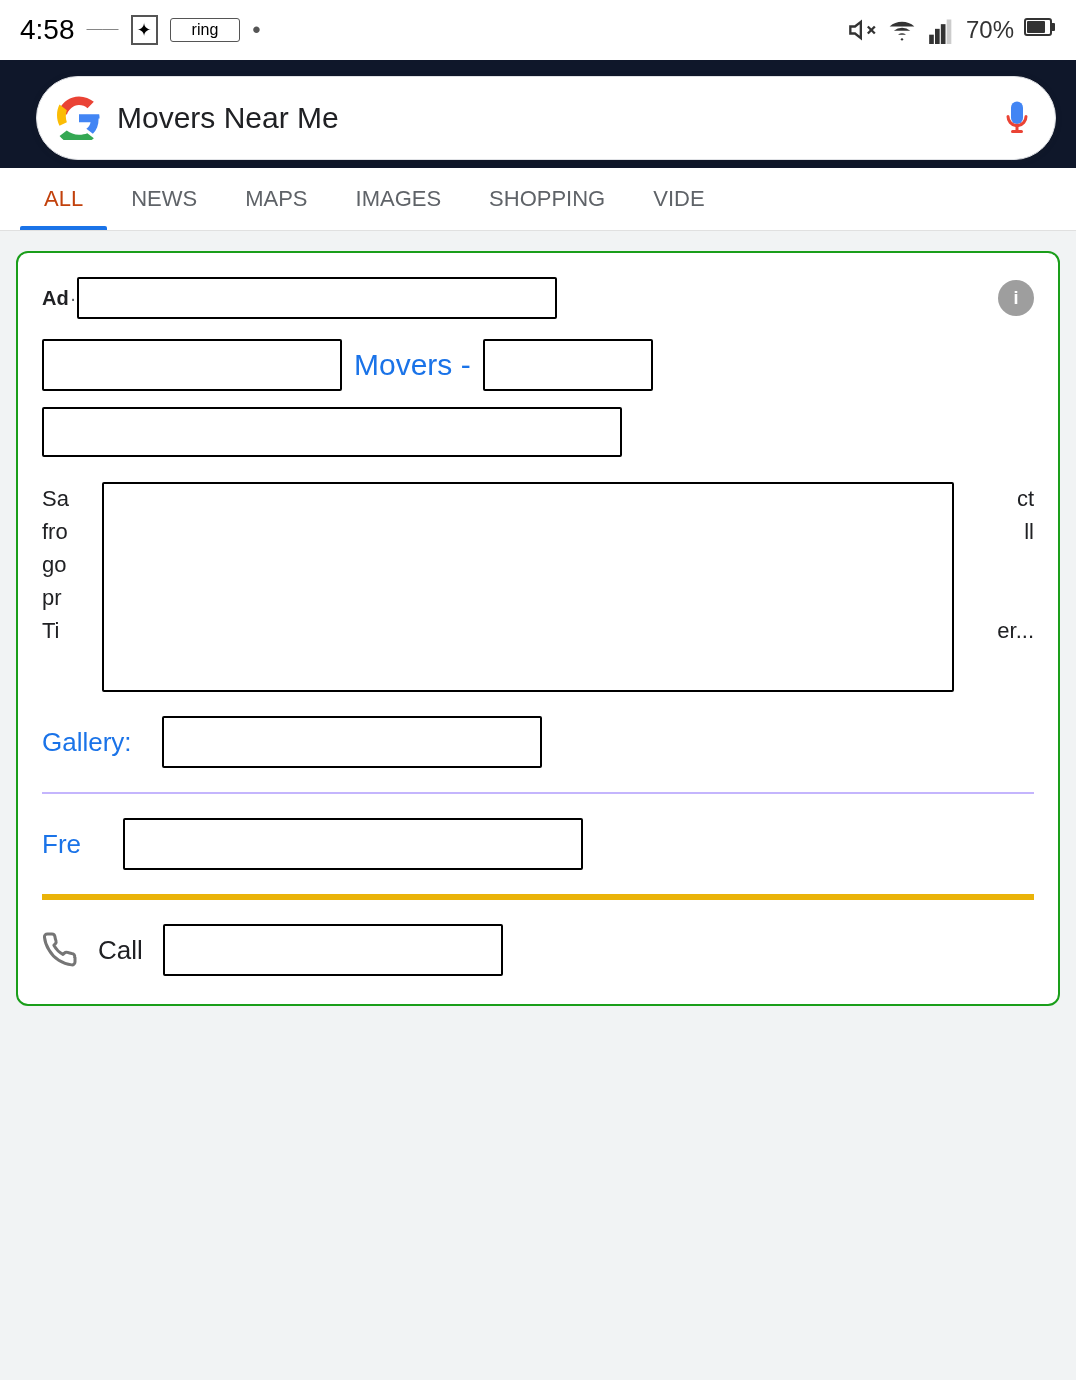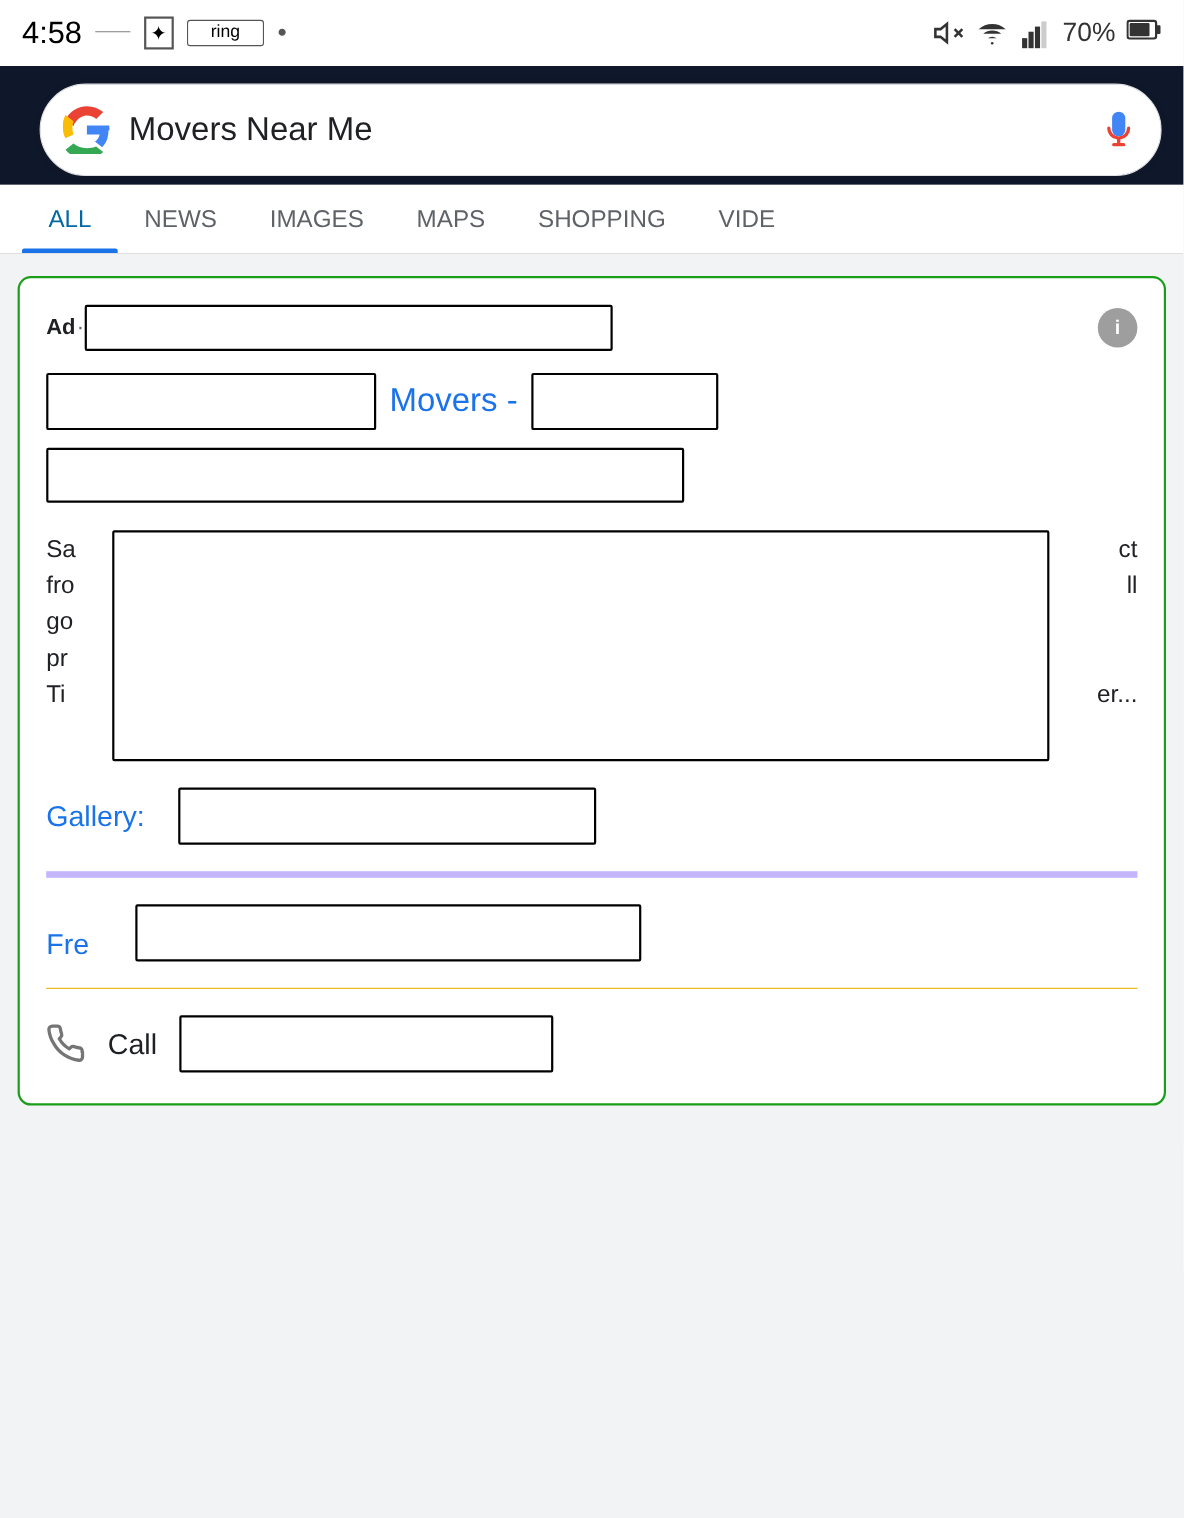--- a/index.html
+++ b/index.html
@@ -94,21 +94,21 @@
       padding: 18px 24px;
       font-size: 22px;
       font-weight: 500;
       color: #5f6368;
       cursor: pointer;
       white-space: nowrap;
       position: relative;
     }
 
     .tab.active {
-      color: #0369a1;
+      color: #c2410c;
     }
 
     .tab.active::after {
       content: '';
       position: absolute;
       bottom: 0;
       left: 0;
       right: 0;
       height: 4px;
       background: #1a73e8;
@@ -245,45 +245,45 @@
       text-align: right;
     }
 
     
     .ad-gallery-row {
       display: flex;
       align-items: center;
       gap: 0;
       margin-bottom: 0;
       padding-bottom: 24px;
-      border-bottom: 6px solid #c4b5fd;
+      border-bottom: 2px solid #c4b5fd;
     }
 
     .ad-gallery-label {
       font-size: 26px;
       color: #1a73e8;
       font-weight: 500;
       min-width: 120px;
     }
 
     .ad-gallery-box {
       border: 2.5px solid #000;
       height: 52px;
       width: 380px;
       border-radius: 2px;
       background: #fff;
     }
 
     
     .ad-free-row {
       display: flex;
-      align-items: flex-end;
+      align-items: center;
       gap: 1px;
       padding: 24px 0;
-      border-bottom: 1px solid #eab308;
+      border-bottom: 6px solid #eab308;
     }
 
     .ad-free-label {
       font-size: 26px;
       color: #1a73e8;
       font-weight: 500;
       min-width: 80px;
     }
 
     .ad-free-box {
@@ -372,22 +372,22 @@
     <svg class="mic-icon" viewBox="0 0 24 24" xmlns="http://www.w3.org/2000/svg">
       <path d="M12 1a4 4 0 0 0-4 4v7a4 4 0 0 0 8 0V5a4 4 0 0 0-4-4z" fill="#4285F4"></path>
       <path d="M19 11a1 1 0 0 0-2 0 5 5 0 0 1-10 0 1 1 0 0 0-2 0 7 7 0 0 0 6 6.93V20H9a1 1 0 0 0 0 2h6a1 1 0 0 0 0-2h-2v-2.07A7 7 0 0 0 19 11z" fill="#EA4335"></path>
     </svg>
   </div>
 </div>
 
 <div class="search-tabs">
   <div class="tab active">ALL</div>
   <div class="tab">NEWS</div>
+  <div class="tab">MAPS</div>
   <div class="tab">IMAGES</div>
-  <div class="tab">MAPS</div>
   <div class="tab">SHOPPING</div>
   <div class="tab">VIDE</div>
 </div>
 
 <div class="main-content">
 
   <div class="ad-card">
 
     <div class="ad-header">
       <span class="ad-label">Ad</span>

